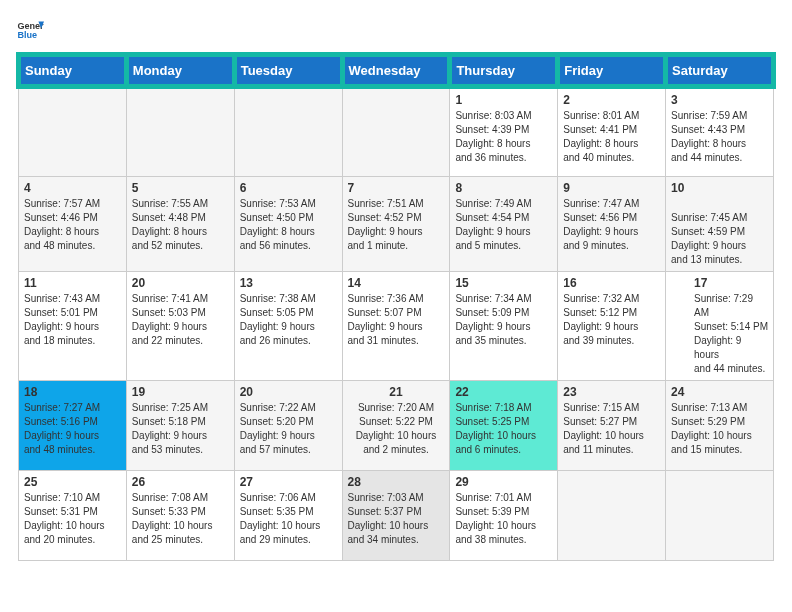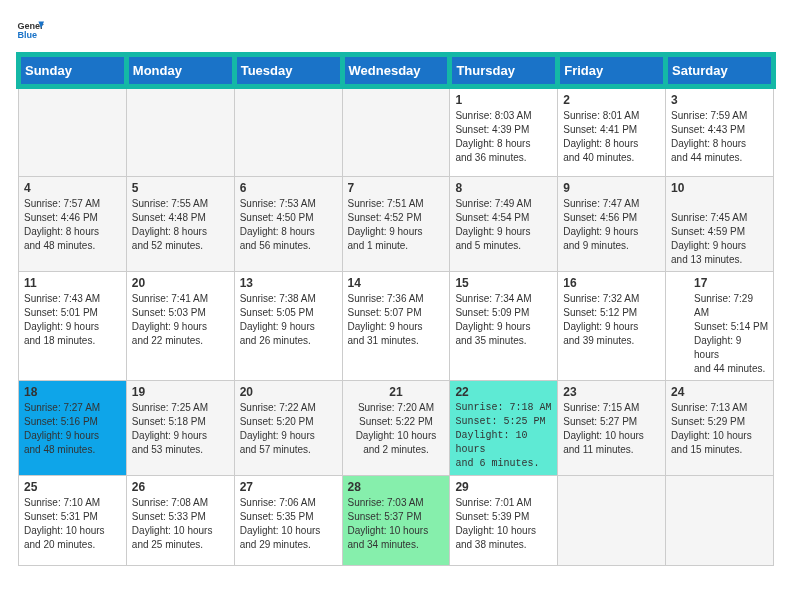--- a/index.html
+++ b/index.html
@@ -269,21 +269,21 @@
         </td>
         <td style="background: rgb(245, 245, 245); text-align: center;">
           <span class="day-number">21</span>
           <div class="day-info" style="white-space: pre-line;">Sunrise: 7:20 AM
 Sunset: 5:22 PM
 Daylight: 10 hours
 and 2 minutes.</div>
         </td>
         <td style="background: #5eead4;">
           <span class="day-number">22</span>
-          <div class="day-info" style="white-space: pre-line; font-family: Liberation Mono, monospace;">Sunrise: 7:18 AM
+          <div class="day-info" style="white-space: pre-line;">Sunrise: 7:18 AM
 Sunset: 5:25 PM
 Daylight: 10 hours
 and 6 minutes.</div>
         </td>
         <td style="background: rgb(245, 245, 245);">
           <span class="day-number">23</span>
           <div class="day-info" style="white-space: pre-line;">Sunrise: 7:15 AM
 Sunset: 5:27 PM
 Daylight: 10 hours
 and 11 minutes.</div>
@@ -311,21 +311,21 @@
 Daylight: 10 hours
 and 25 minutes.</div>
         </td>
         <td style="background: rgb(255, 255, 255);">
           <span class="day-number">27</span>
           <div class="day-info" style="white-space: pre-line;">Sunrise: 7:06 AM
 Sunset: 5:35 PM
 Daylight: 10 hours
 and 29 minutes.</div>
         </td>
-        <td style="background: #86efac; margin-left: 14px;">
+        <td style="background: #e5e5e5; margin-left: 14px;">
           <span class="day-number">28</span>
           <div class="day-info" style="white-space: pre-line;">Sunrise: 7:03 AM
 Sunset: 5:37 PM
 Daylight: 10 hours
 and 34 minutes.</div>
         </td>
         <td style="background: rgb(255, 255, 255);">
           <span class="day-number">29</span>
           <div class="day-info" style="white-space: pre-line;">Sunrise: 7:01 AM
 Sunset: 5:39 PM

